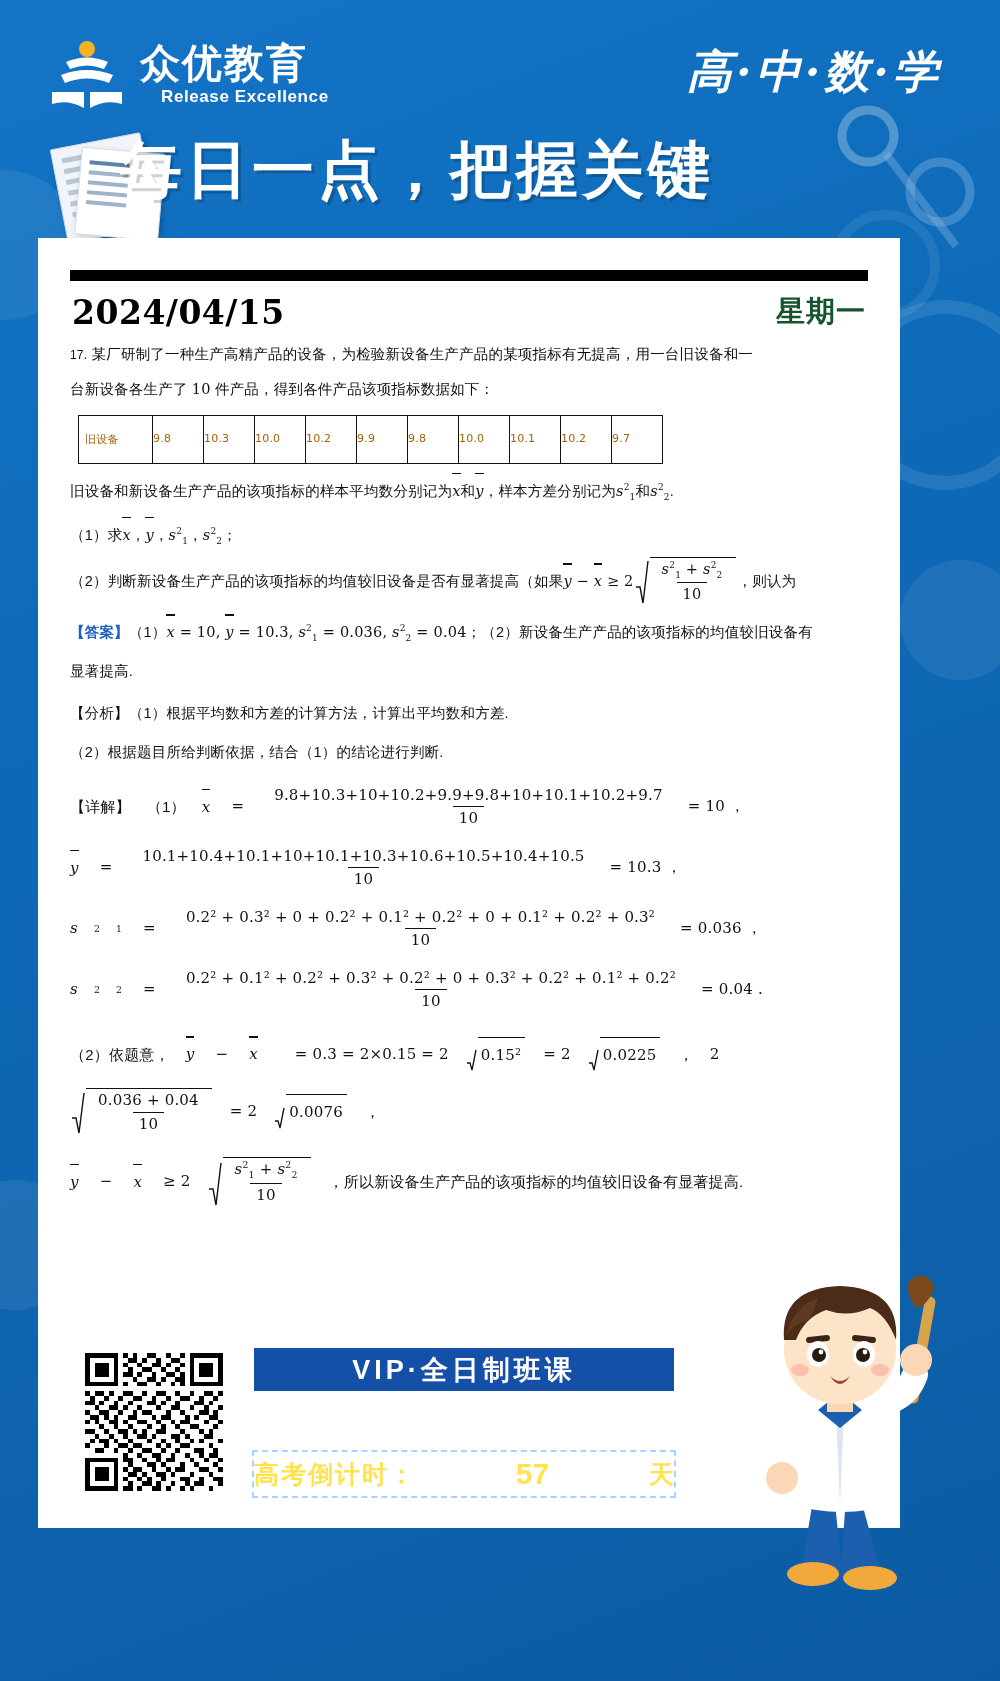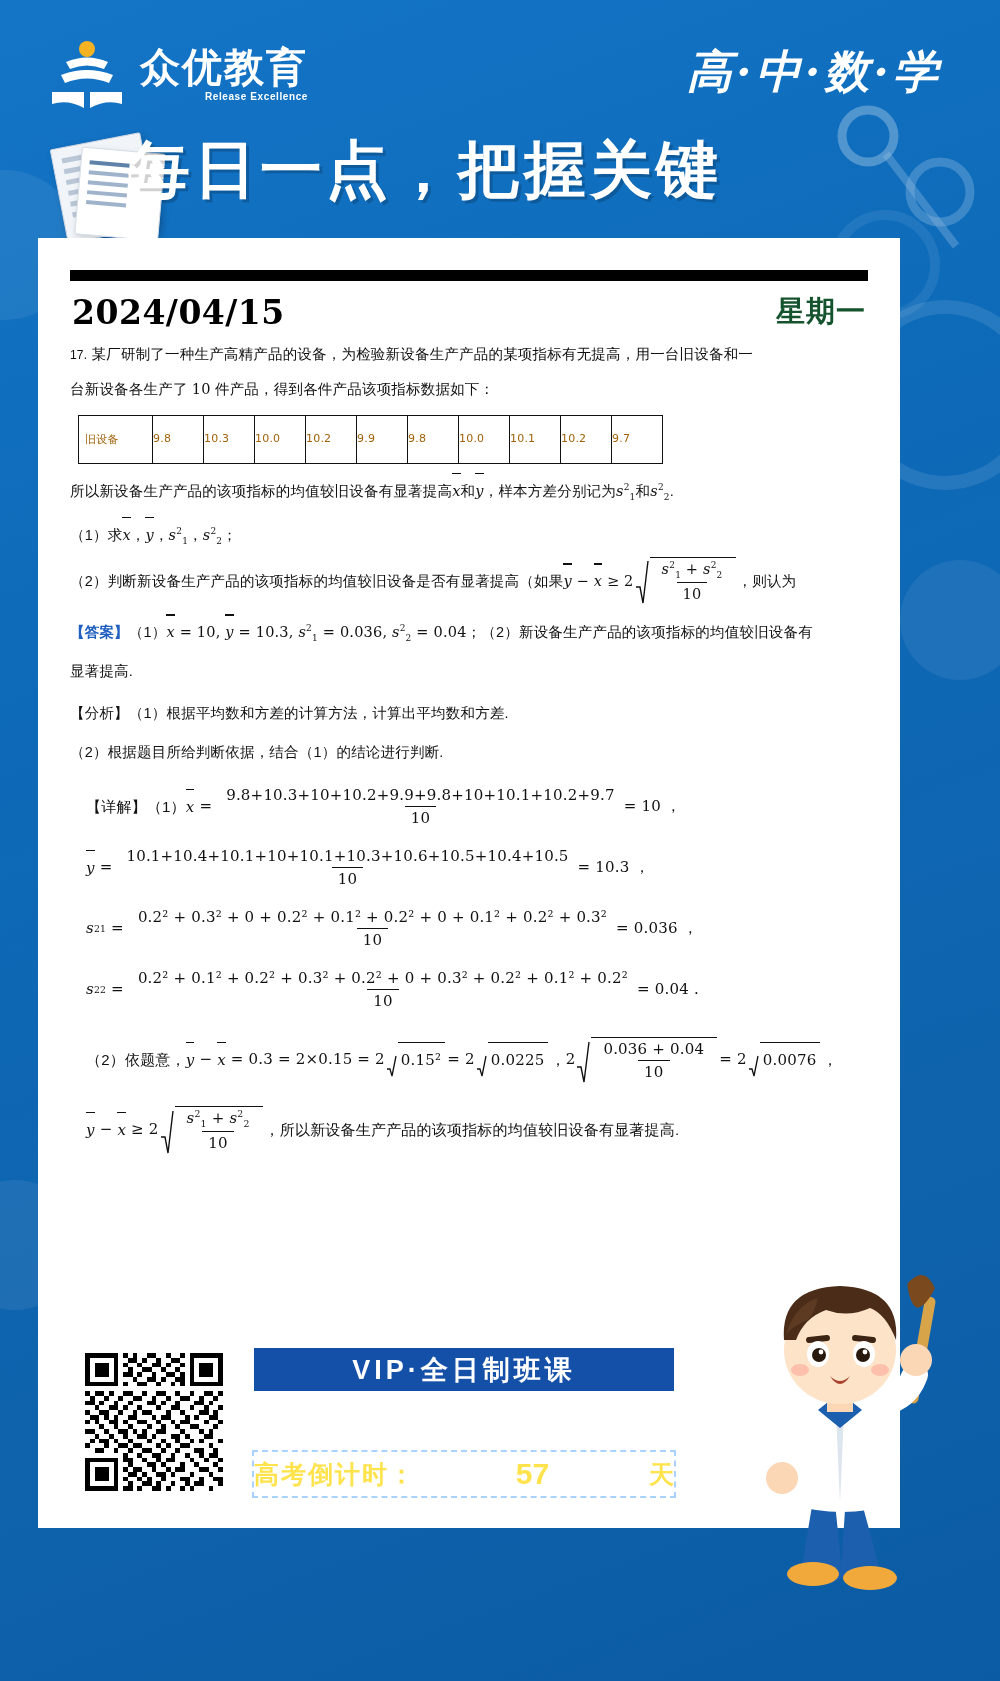--- a/index.html
+++ b/index.html
@@ -14,42 +14,43 @@
     width: 1000px; height: 1681px;
     background: linear-gradient(160deg, #1474c6 0%, #0d6ab8 35%, #0f63ad 70%, #0a5ba3 100%);
     overflow: hidden;
   }
   
   .blob { position: absolute; border-radius: 50%; background: rgba(255,255,255,0.07); pointer-events:none; }
   .ring { position:absolute; border-radius:50%; border: 14px solid rgba(255,255,255,0.10); pointer-events:none;}
   .ring2 { position:absolute; border-radius:50%; border: 10px solid rgba(255,255,255,0.08); pointer-events:none;}
 
   
-  .header { position: relative; height: 219px; text-align: right; }
+  .header { position: relative; height: 219px; }
   .logo-wrap {
     position: absolute; left: 48px; top: 38px;
     display: flex; align-items: center; gap: 14px;
   }
   .logo-mark { width: 78px; height: 72px; position: relative; }
   .logo-text-block { display: flex; flex-direction: column; }
   .logo-cn {
     color: #ffffff; font-size: 40px; font-weight: bold; letter-spacing: 2px;
     line-height: 1.05; font-family: "Liberation Sans", sans-serif;
   }
   .logo-en {
-    color: #ffffff; font-size: 10px; font-weight: bold; letter-spacing: 0.6px;
+    color: #ffffff; font-size: 17px; font-weight: bold; letter-spacing: 0.6px;
     margin-top: 3px;
+    margin-left: 21px;
   }
   .subject {
     position: absolute; right: 58px; top: 42px;
     color: #ffffff; font-size: 45px; font-weight: bold; letter-spacing: 4px;
     font-family: "DejaVu Serif", serif; font-style: italic;
   }
   .slogan {
-    position: absolute; left: 128px; top: 128px;
+    position: absolute; left: 120px; top: 128px;
     color: #ffffff; font-size: 62px; font-weight: bold; letter-spacing: 4px;
     text-shadow: 3px 3px 0 rgba(0,0,0,0.18);
     font-family: Liberation Sans, sans-serif;
   }
   .paper-deco {
     position: absolute; left: 58px; top: 140px;
     width: 92px; height: 96px;
     background: #f1f4f8; transform: rotate(-11deg);
     border: 1px solid #cfd8e3; border-radius: 2px;
     box-shadow: 3px 4px 8px rgba(0,0,0,0.18);
@@ -126,21 +127,21 @@
   .frac .num { padding: 0 6px 1px 6px; line-height: 1.35; }
   .frac .den { padding: 1px 6px 0 6px; border-top: 1.4px solid #111; line-height: 1.45; }
 
   .sqrt { display: inline-flex; align-items: stretch; vertical-align: middle; margin: 0 2px; }
   .sqrt .radical {
     font-family: "DejaVu Sans", sans-serif; font-size: 1.0em;
     display:flex; align-items:flex-end; padding-right:1px;
   }
   .sqrt .radicand { border-top: 1.4px solid #111; padding: 1px 4px 0 3px; display:flex; align-items:center; }
 
-  .eqline { margin: 16px 0 10px 16px; font-size: 15px; display: flex; align-items: center; flex-wrap: wrap; }
+  .eqline { margin: 16px 0 10px 0; font-size: 15px; display: flex; align-items: center; flex-wrap: wrap; gap: 16px; }
 
   
   .footer { position: absolute; left: 8px; top: 1332px; width: 1000px; height: 349px; }
   .qr {
     position: absolute; left: 72px; top: 16px;
     width: 148px; height: 148px; background: #fff; padding: 5px;
   }
   .qr-inner { width: 100%; height: 100%; }
   .vip-bar {
     position: absolute; left: 244px; top: 14px; width: 424px; height: 47px;
@@ -242,21 +243,21 @@
           <td>9.8</td>
           <td>10.0</td>
           <td>10.1</td>
           <td>10.2</td>
           <td>9.7</td>
         </tr>
       </tbody>
         </table>
 
       <div class="para">
-        <span>所以新设备生产产品的该项指标的均值较旧设备有显著提高</span><span class="mi ovl">x</span><span>和</span><span class="mi ovl">y</span><span>，样本方差分别记为</span><span class="mi">s</span><sup class="sq">2</sup><sub class="sb">1</sub><span>和</span><span class="mi">s</span><sup class="sq">2</sup><sub class="sb">2</sub><span>.</span>
+        <span>旧设备和新设备生产产品的该项指标的样本平均数分别记为</span><span class="mi ovl">x</span><span>和</span><span class="mi ovl">y</span><span>，样本方差分别记为</span><span class="mi">s</span><sup class="sq">2</sup><sub class="sb">1</sub><span>和</span><span class="mi">s</span><sup class="sq">2</sup><sub class="sb">2</sub><span>.</span>
       </div>
 
       <div class="para-sp">
         <span>（1）求</span><span class="mi ovl">x</span><span>，</span><span class="mi ovl">y</span><span>，</span><span class="mi">s</span><sup class="sq">2</sup><sub class="sb">1</sub><span>，</span><span class="mi">s</span><sup class="sq">2</sup><sub class="sb">2</sub><span>；</span>
       </div>
 
       <div class="para" style="display:flex;align-items:center;flex-wrap:wrap;">
         <span>（2）判断新设备生产产品的该项指标的均值较旧设备是否有显著提高（如果</span>
         <span class="mi ovl">y</span>
         <span class="mn">&nbsp;−&nbsp;</span>

